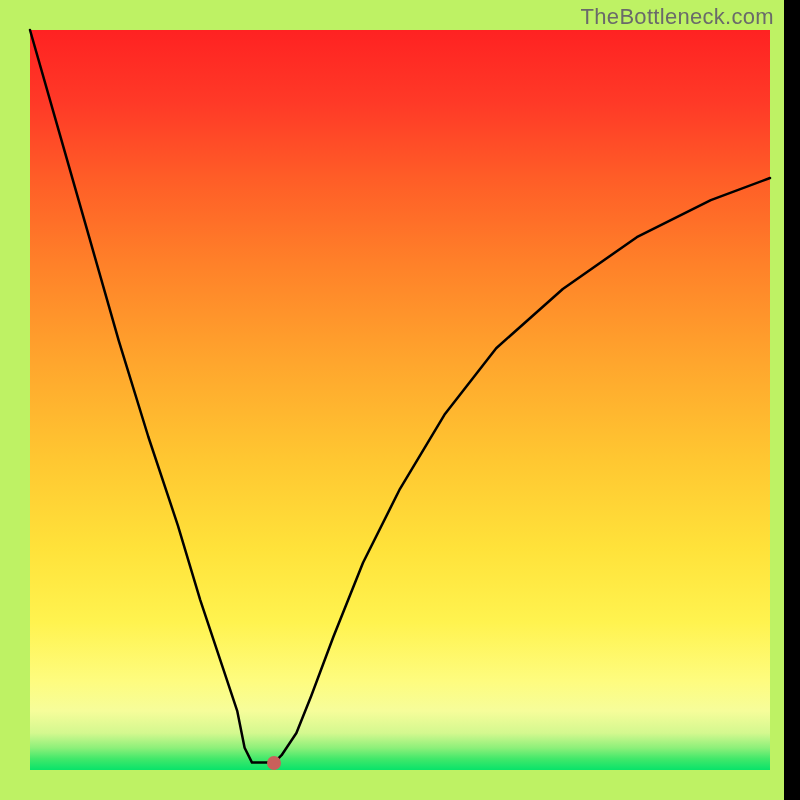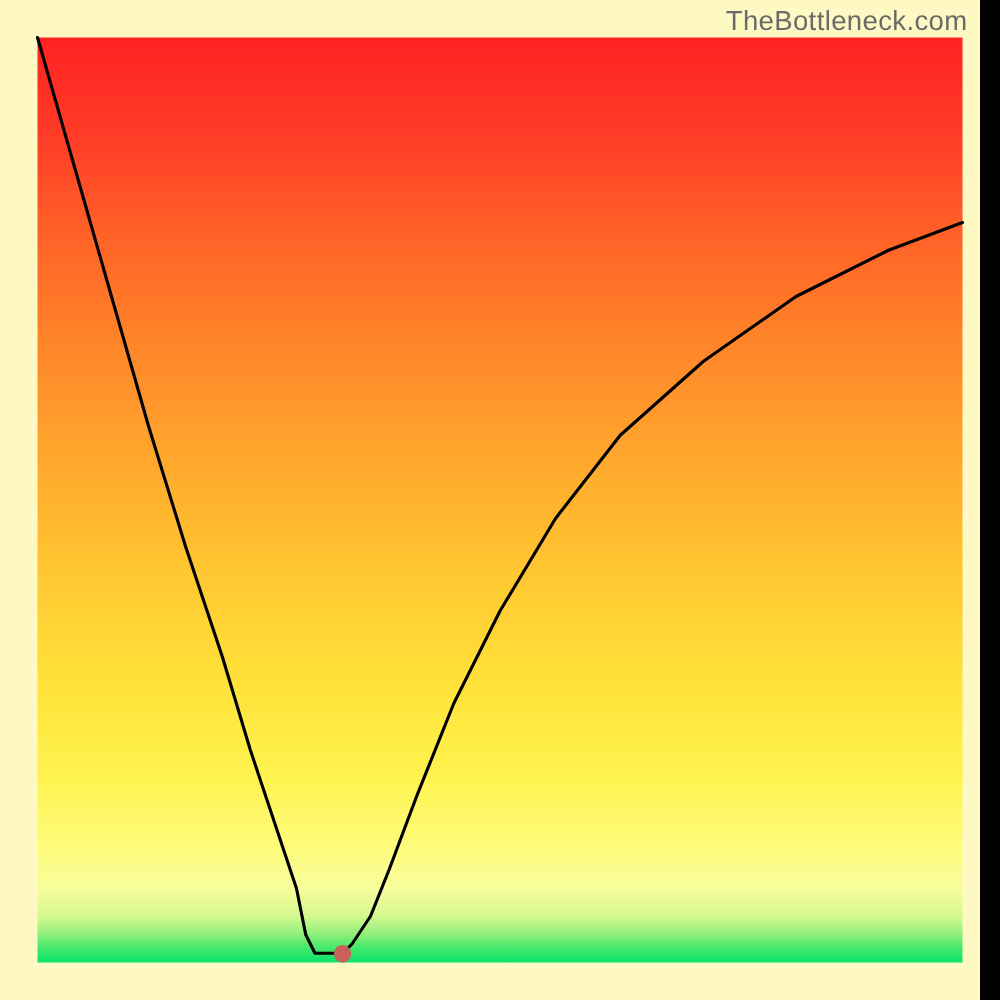--- a/index.html
+++ b/index.html
@@ -8,21 +8,21 @@
     width: 800px;
     height: 800px;
     overflow: hidden;
     background: #000;
     font-family: Arial, Helvetica, sans-serif;
   }
   .frame {
     position: relative;
     width: 784px;
     height: 800px;
-    background: #fef9c3;
+    background: #bef264;
   }
   .plot {
     position: absolute;
     left: 30px;
     top: 30px;
     width: 740px;
     height: 740px;
     
     background: linear-gradient(
       to top,

